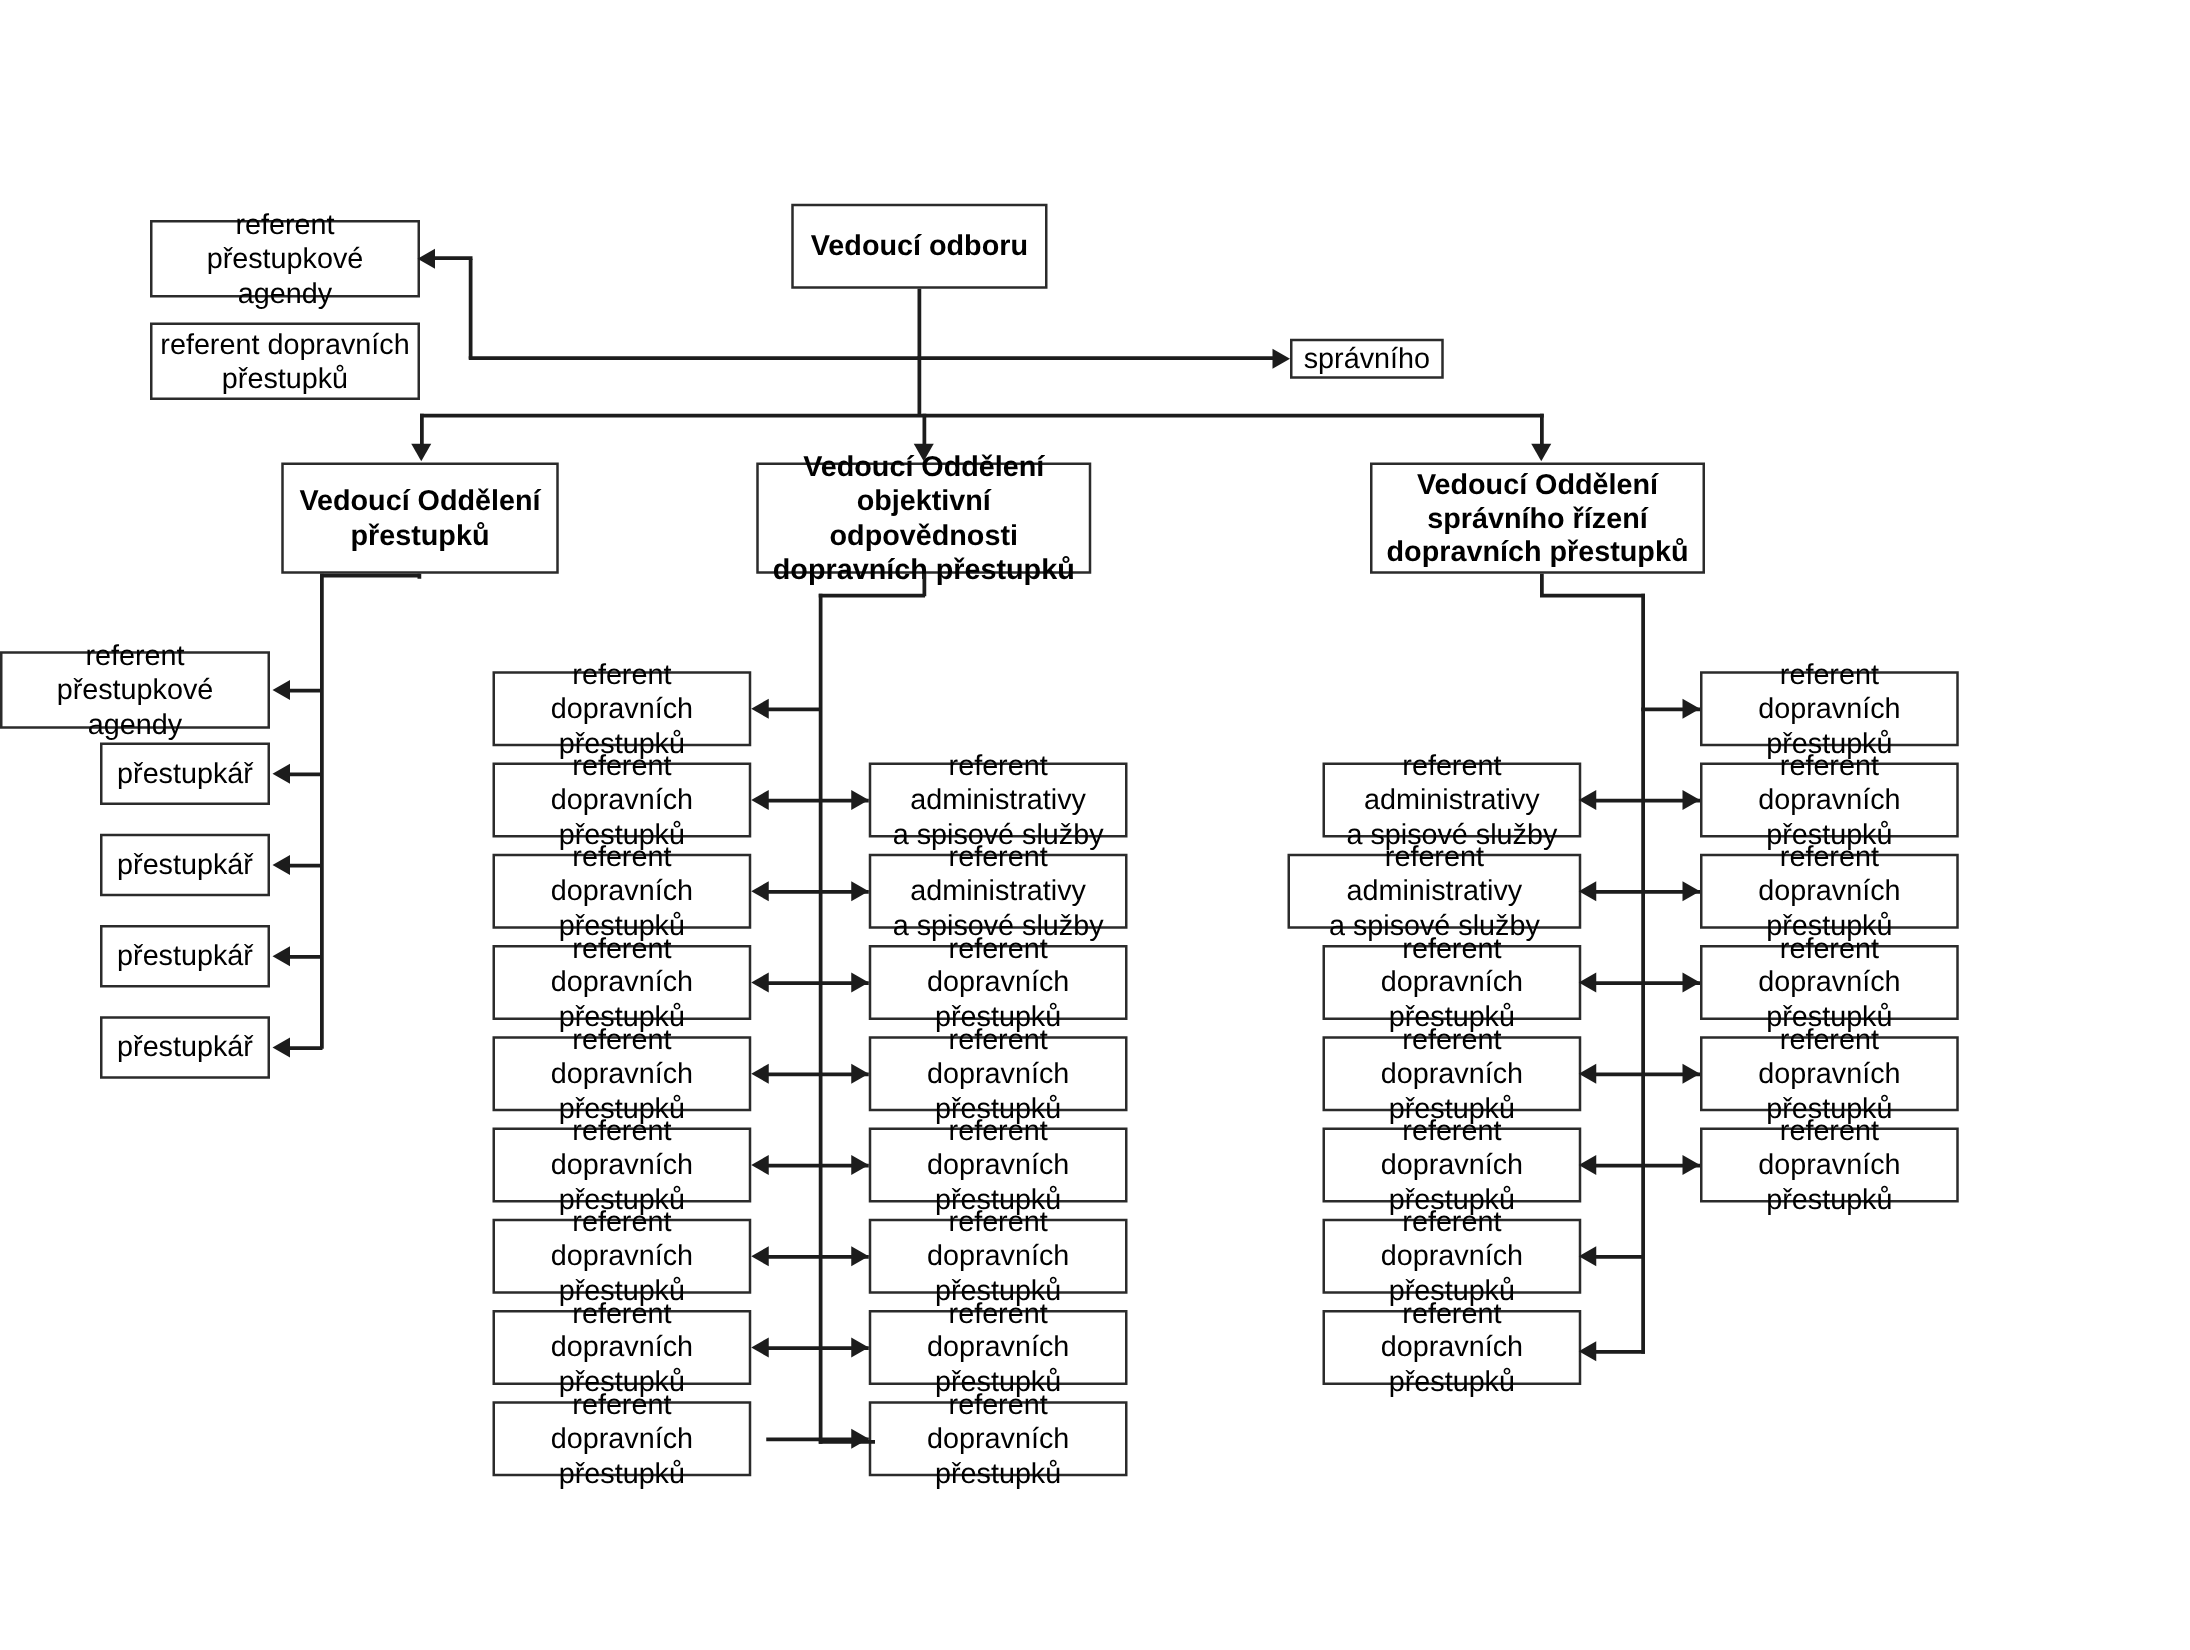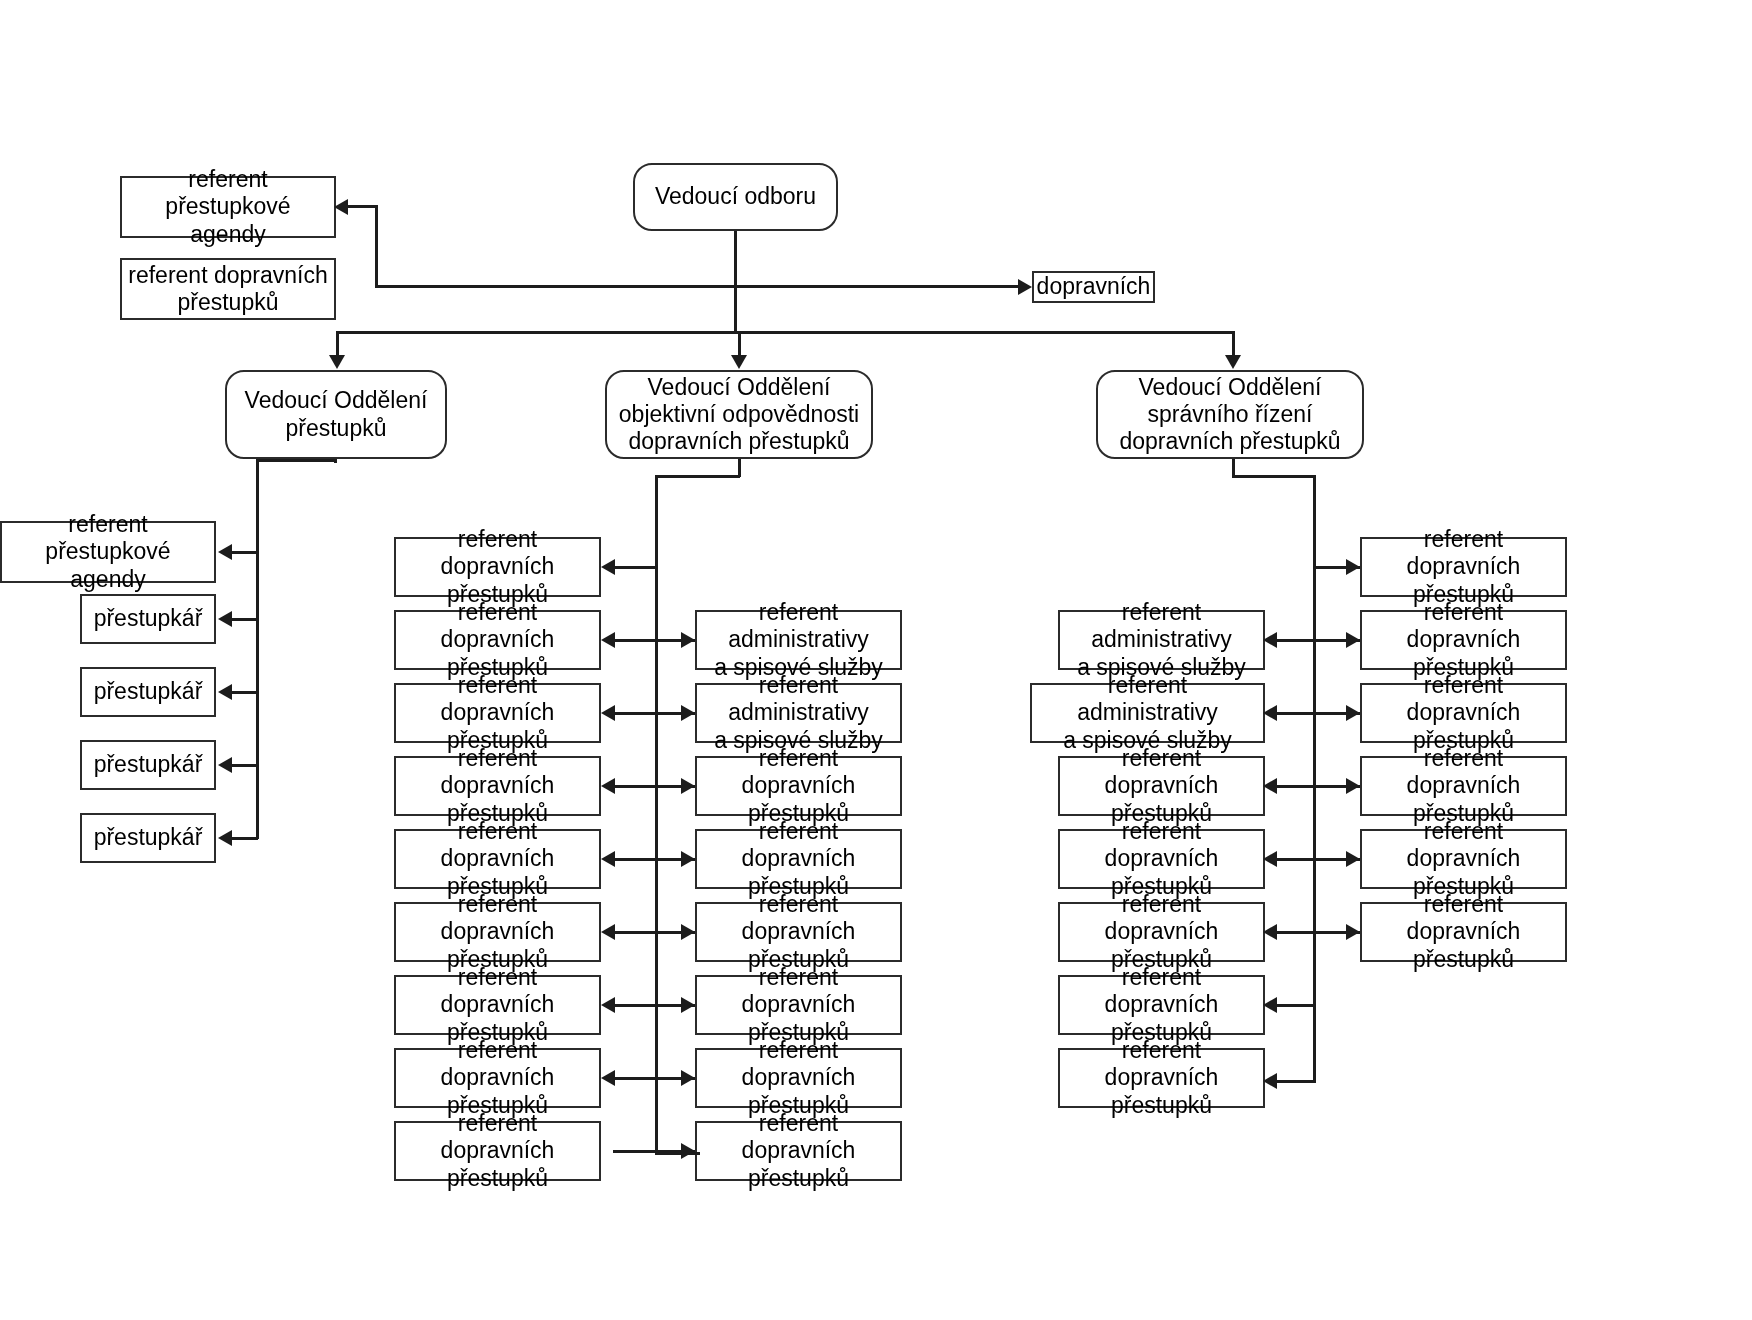--- a/index.html
+++ b/index.html
@@ -14,21 +14,21 @@
     display:flex;
     align-items:center;
     justify-content:center;
     text-align:center;
     font-size:23px;
     line-height:1.18;
     color:#000000;
     padding:2px 6px;
     white-space:pre-line;
   }
-  .box.bold{font-weight:normal;border-radius:19px;}
+  .box.bold{font-weight:bold;}
 
   .title-box{
     position:absolute;
     left:430px; top:4px; width:615px; height:96px;
     box-sizing:border-box;
     border:2px solid #8d8d8d;
     border-radius:14px;
     background:linear-gradient(to bottom,#ffffff 0%,#f2f2f2 22%,#d7d7d7 60%,#c3c3c3 82%,#d2d2d2 100%);
     box-shadow:2px 3px 4px rgba(0,0,0,0.30);
     display:flex;align-items:center;justify-content:center;
@@ -53,21 +53,21 @@
 
 
   <div class="box bold" style="left:633px;top:163px;width:205px;height:68px;">Vedoucí odboru</div>
 
   <div class="box" style="left:120px;top:176px;width:216px;height:62px;">referent přestupkové
 agendy</div>
 
   <div class="box" style="left:120px;top:258px;width:216px;height:62px;">referent dopravních
 přestupků</div>
 
-  <div class="box" style="left:1032px;top:271px;width:123px;height:32px;">dopravních</div>
+  <div class="box" style="left:1032px;top:271px;width:123px;height:32px;">správního</div>
 
   <div class="box bold" style="left:225px;top:370px;width:222px;height:89px;">Vedoucí Oddělení
 přestupků</div>
 
   <div class="box bold" style="left:605px;top:370px;width:268px;height:89px;">Vedoucí Oddělení
 objektivní odpovědnosti
 dopravních přestupků</div>
 
   <div class="box bold" style="left:1096px;top:370px;width:268px;height:89px;">Vedoucí Oddělení
 správního řízení

